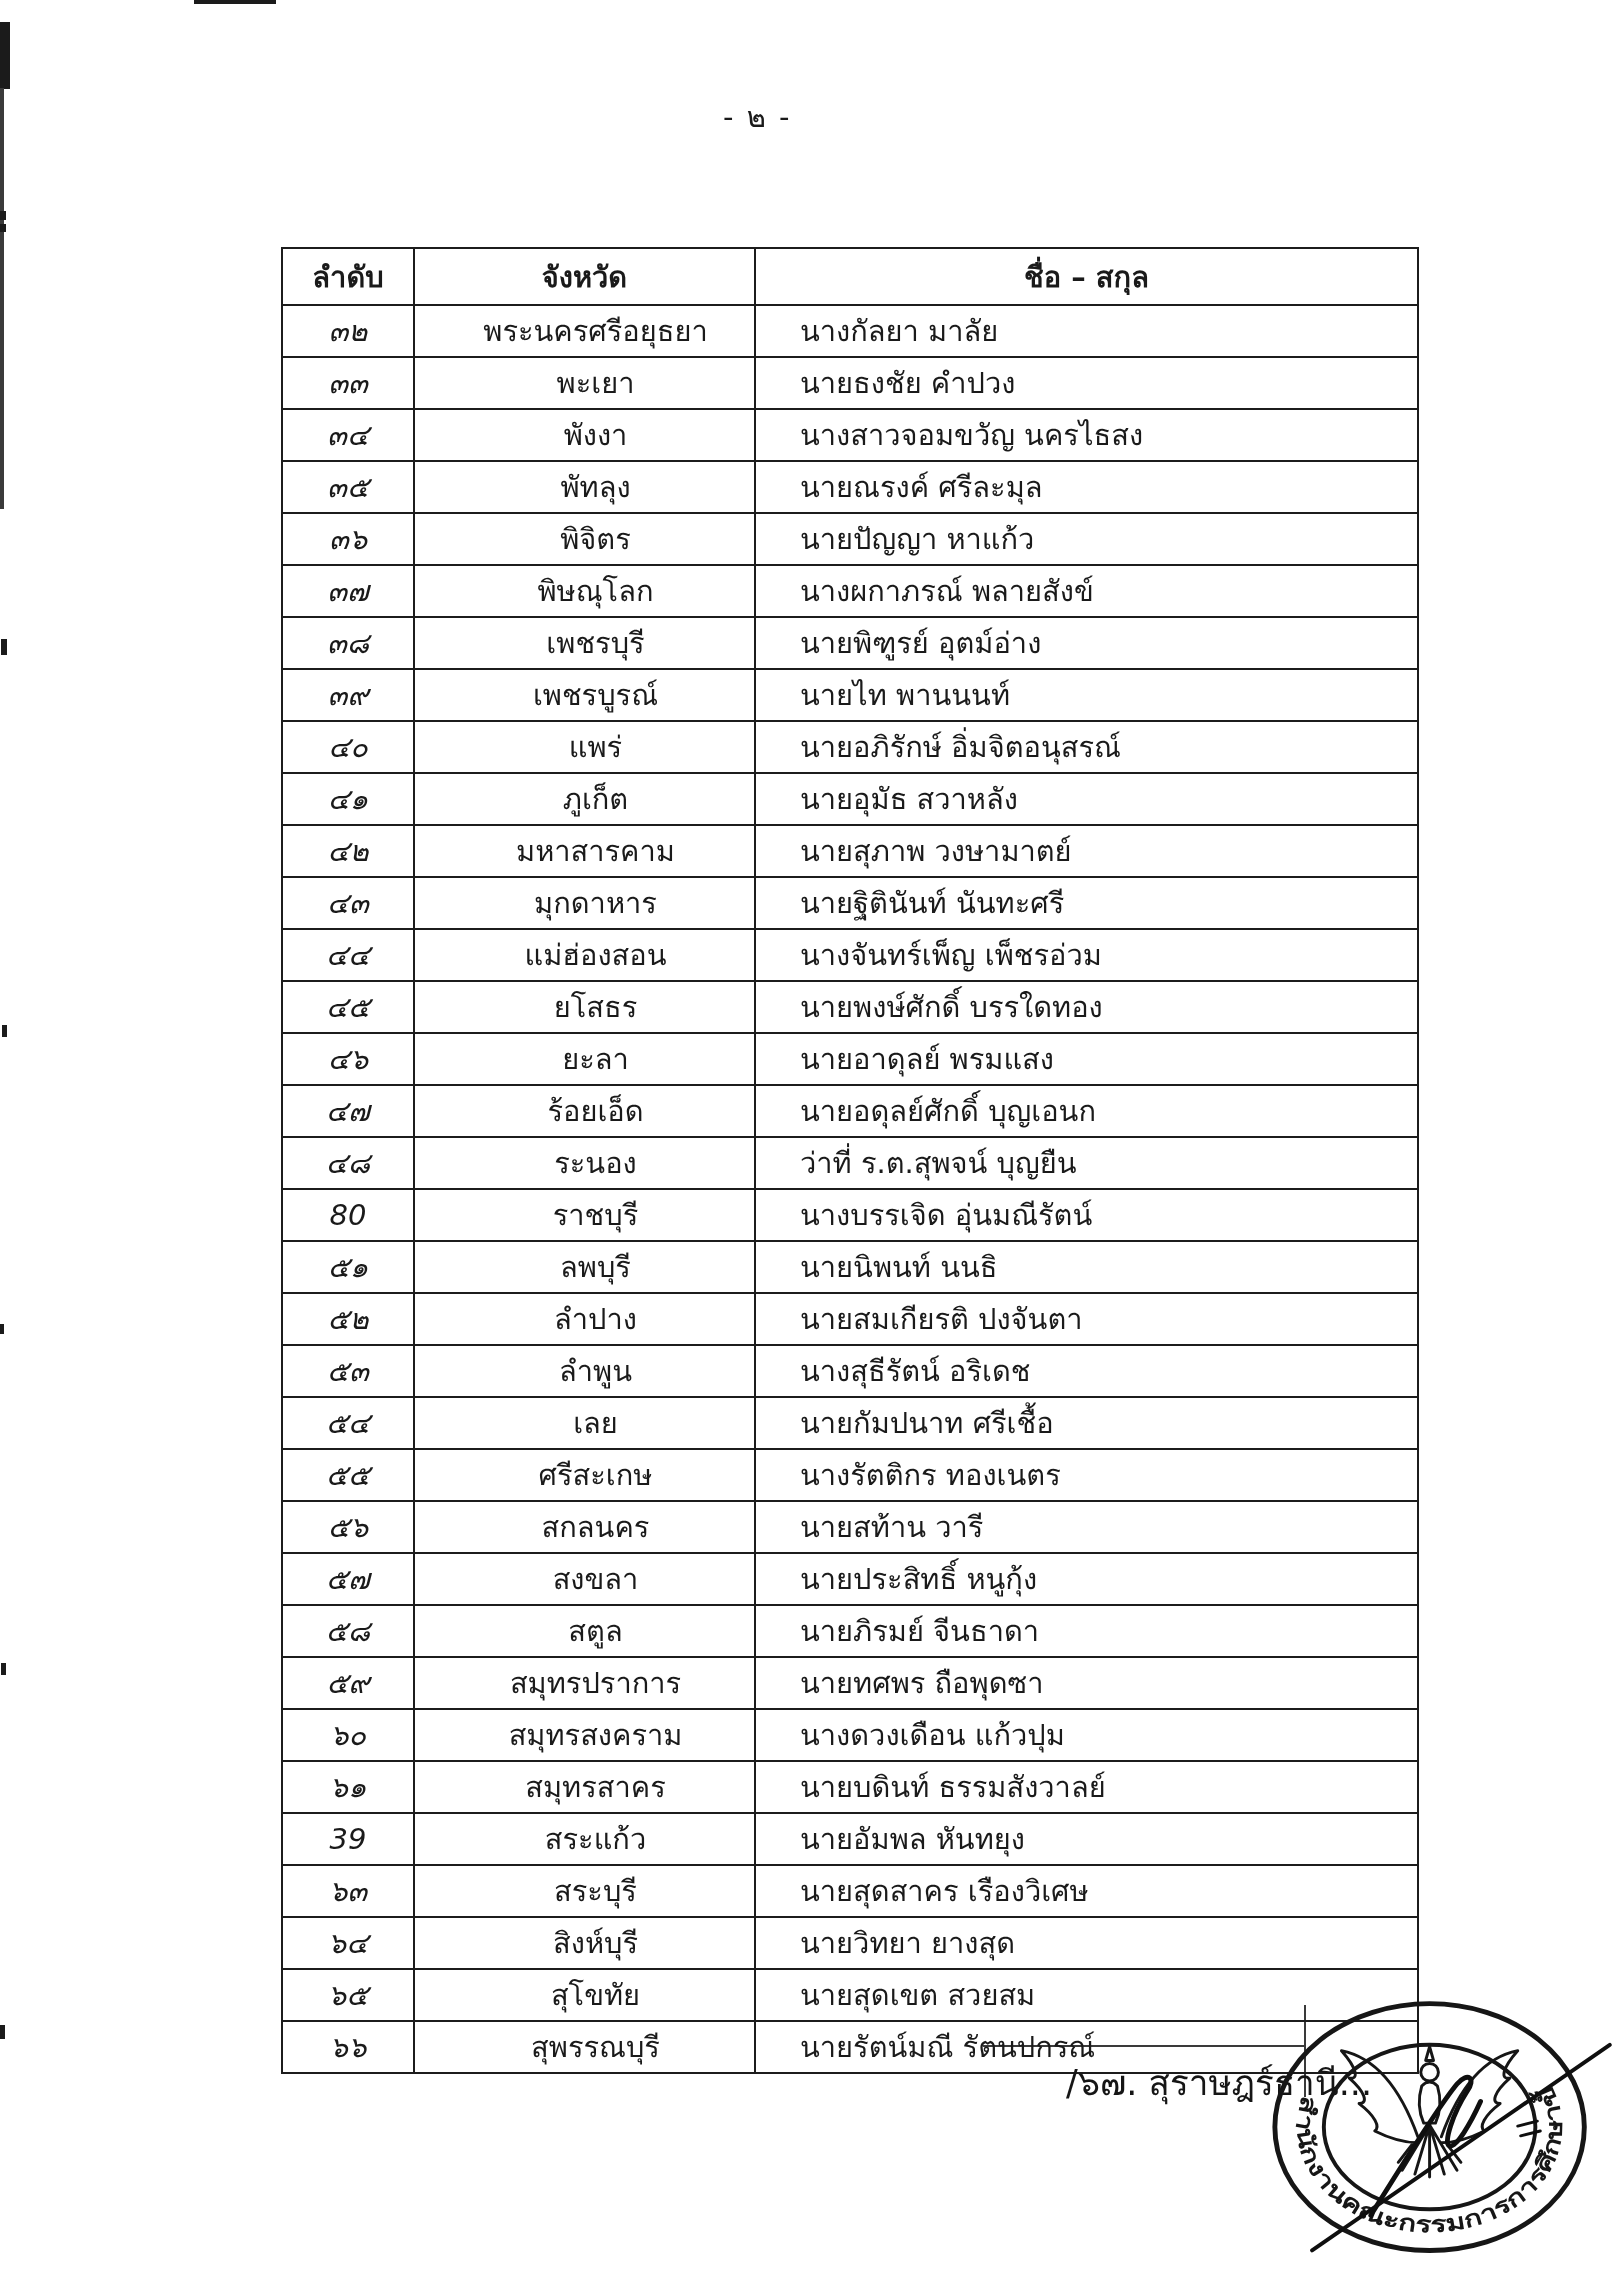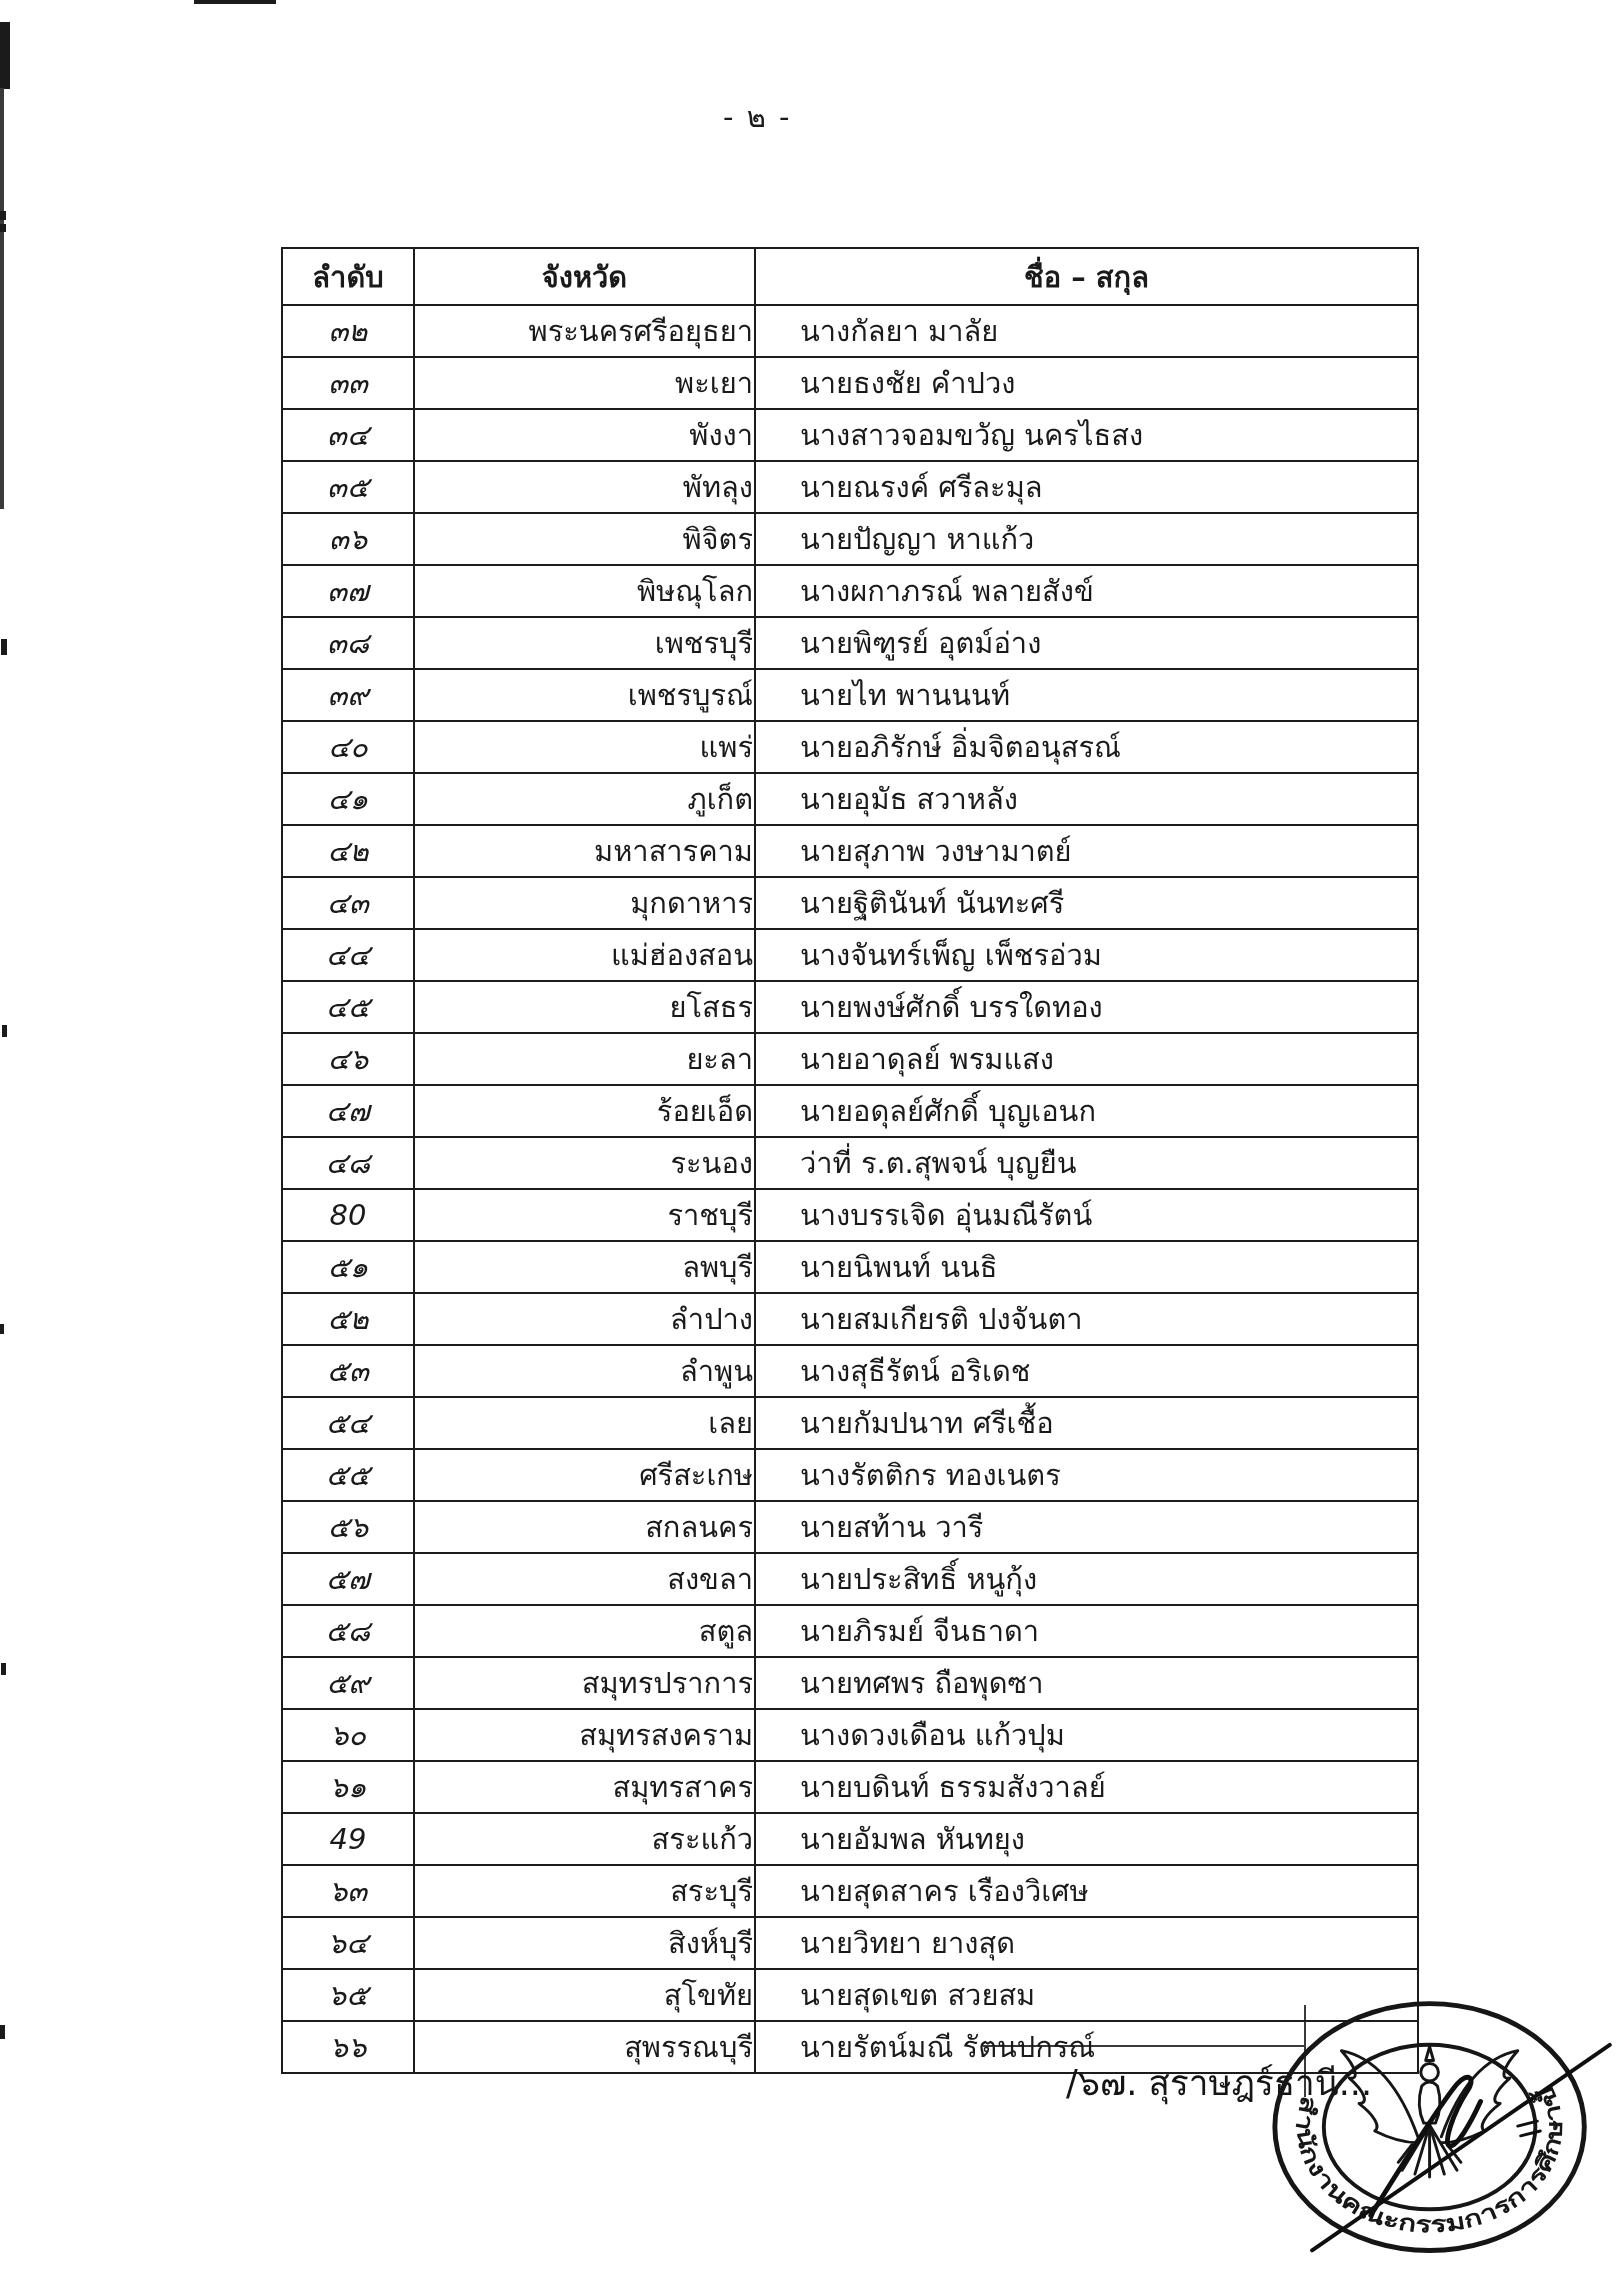--- a/index.html
+++ b/index.html
@@ -18,21 +18,21 @@
   #roster col.c-no{width:132px;}
   #roster col.c-prov{width:341px;}
   #roster col.c-name{width:663px;}
   #roster th,#roster td{
     border:2px solid #1c1c1c;font-size:29px;vertical-align:middle;
     white-space:nowrap;overflow:hidden;
   }
   #roster th{height:53px;font-weight:bold;text-align:center;}
   #roster td{height:48px;font-weight:normal;}
   #roster td:nth-child(1){text-align:center;font-style:italic;}
-  #roster td:nth-child(2){text-align:right;padding-left:23px;}
+  #roster td:nth-child(2){text-align:center;padding-left:23px;}
   #roster td:nth-child(3){text-align:left;padding-left:44px;}
   #continuation-note{
     position:absolute;left:1066px;top:2055px;font-size:35px;white-space:nowrap;
     color:#151515;
   }
   .artifact{position:absolute;background:#1b1b1b;}
   .artifact.soft{background:#3a3a3a;}
   #stamp-svg{position:absolute;left:1255px;top:1988px;width:358px;height:284px;}
 </style>
 </head>
@@ -208,21 +208,21 @@
           <td>๖๐</td>
           <td>สมุทรสงคราม</td>
           <td>นางดวงเดือน แก้วปุม</td>
         </tr>
         <tr>
           <td>๖๑</td>
           <td>สมุทรสาคร</td>
           <td>นายบดินท์ ธรรมสังวาลย์</td>
         </tr>
         <tr>
-          <td>49</td>
+          <td>39</td>
           <td>สระแก้ว</td>
           <td>นายอัมพล หันทยุง</td>
         </tr>
         <tr>
           <td>๖๓</td>
           <td>สระบุรี</td>
           <td>นายสุดสาคร เรืองวิเศษ</td>
         </tr>
         <tr>
           <td>๖๔</td>

